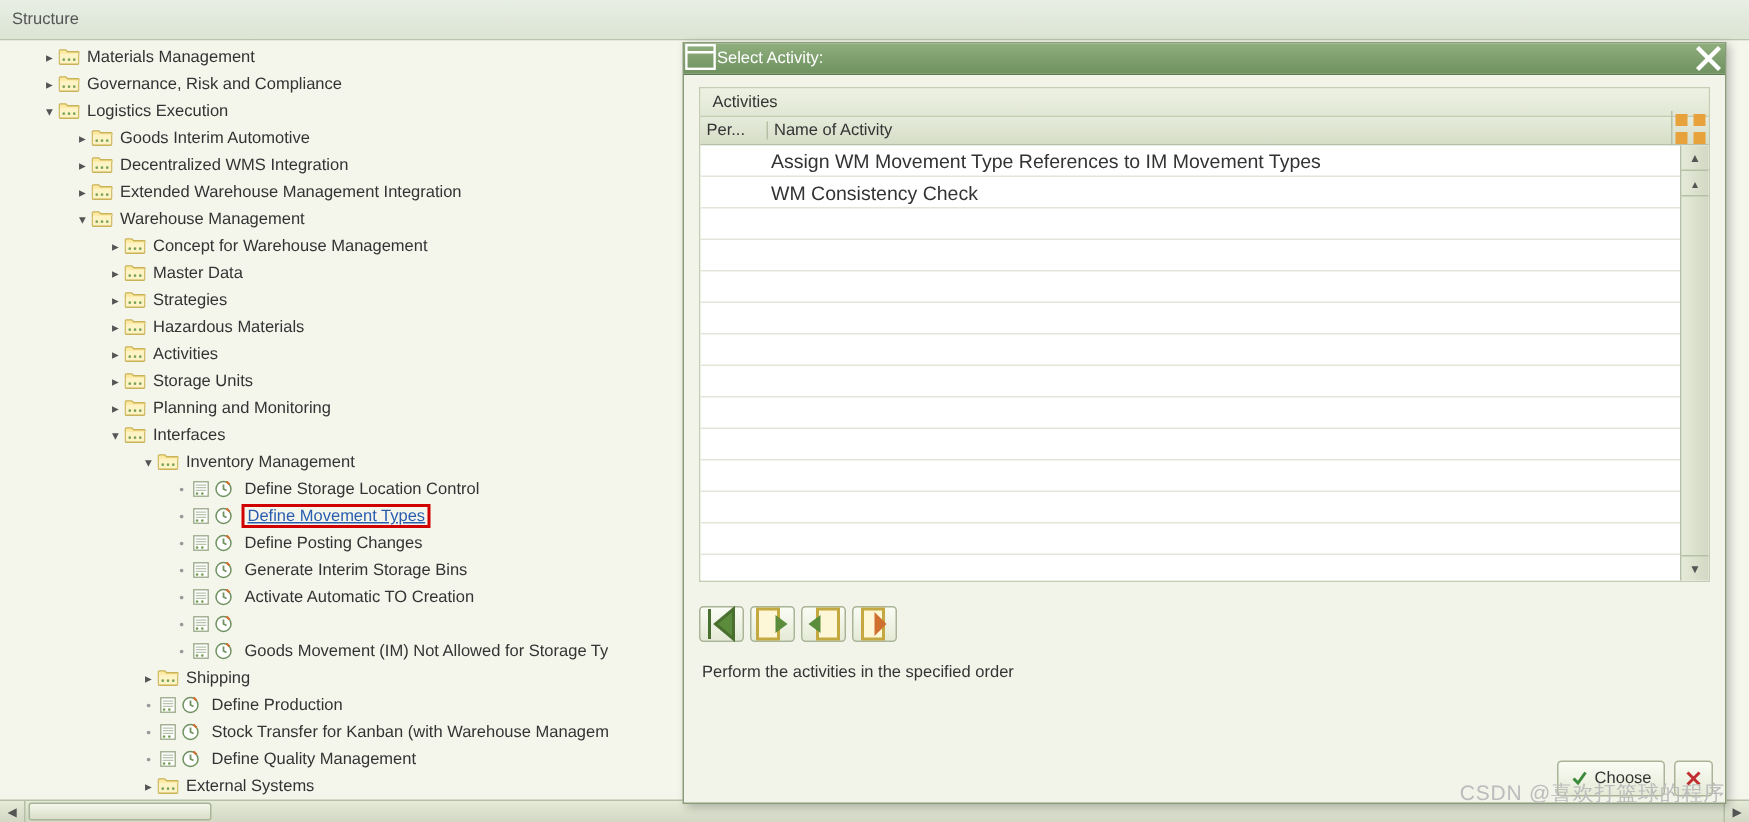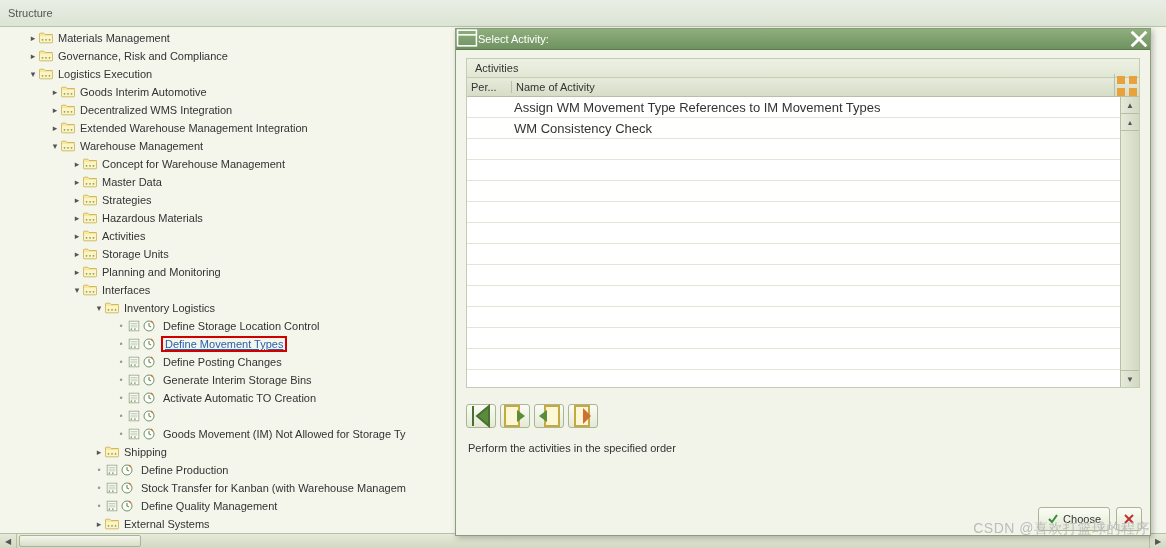--- a/index.html
+++ b/index.html
@@ -251,21 +251,21 @@
       <span class="tog" style="color: rgb(85, 85, 85);">▾</span>
       <span class="fic">
         <svg viewBox="0 0 16 12">
           <rect x="0.5" y="2.5" width="15" height="9" rx="1" fill="#fdf3c4" stroke="#c9b258"></rect>
           <path d="M0.5 3.5v-2a1 1 0 011-1h4l1.5 1.5h8a1 1 0 011 1v.5" fill="#fdeaa0" stroke="#c9b258"></path>
           <circle cx="4" cy="8" r="1" fill="#7aa35a"></circle>
           <circle cx="8" cy="8" r="1" fill="#7aa35a"></circle>
           <circle cx="12" cy="8" r="1" fill="#7aa35a"></circle>
         </svg>
       </span>
-      <span class="lbl">Inventory Logistics</span>
+      <span class="lbl">Inventory Management</span>
     </div>
     <div class="row" style="padding-left: 116px;">
       <span class="tog" style="color: rgb(153, 153, 153);">•</span>
       <span class="fic">
         <svg viewBox="0 0 16 12">
           <rect x="2.5" y="0.5" width="11" height="11" fill="#fff" stroke="#9aa888"></rect>
           <line x1="4" y1="3" x2="12" y2="3" stroke="#b8c4ac"></line>
           <line x1="4" y1="5" x2="12" y2="5" stroke="#b8c4ac"></line>
           <line x1="4" y1="7" x2="12" y2="7" stroke="#b8c4ac"></line>
           <circle cx="5" cy="9.5" r="1" fill="#7aa35a"></circle>

